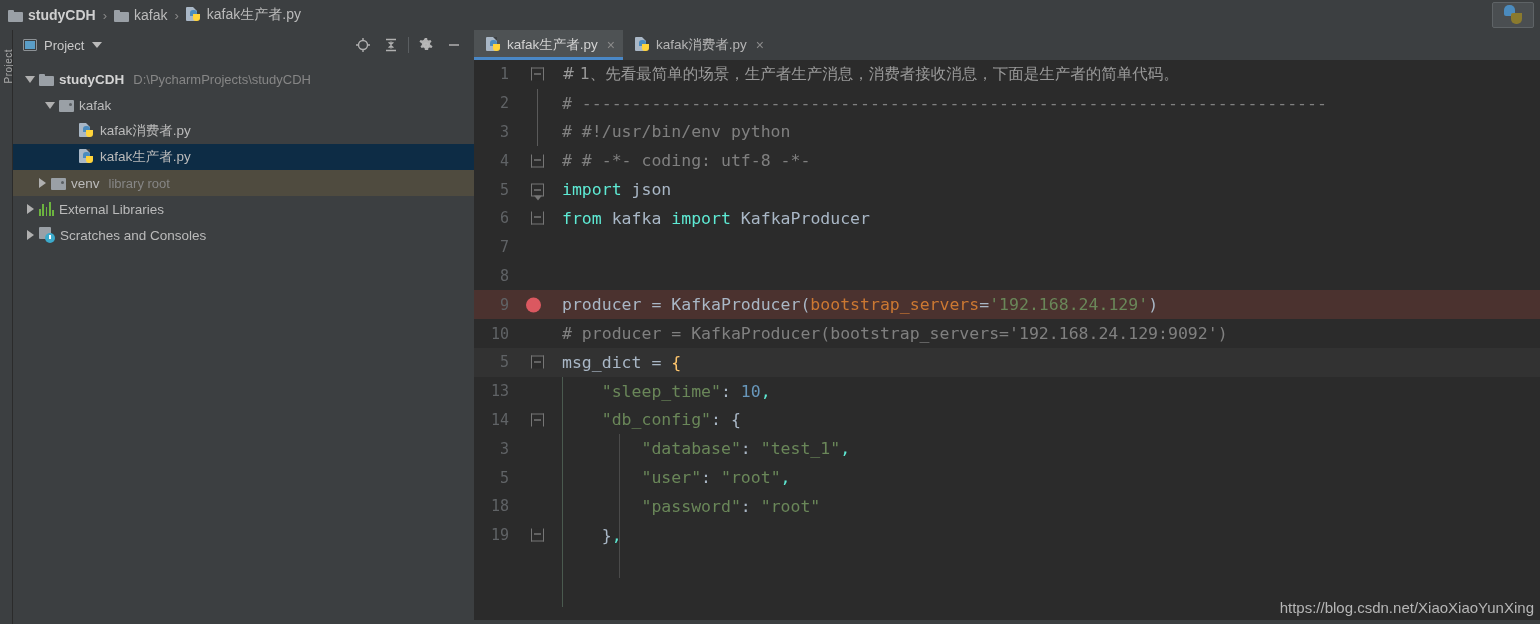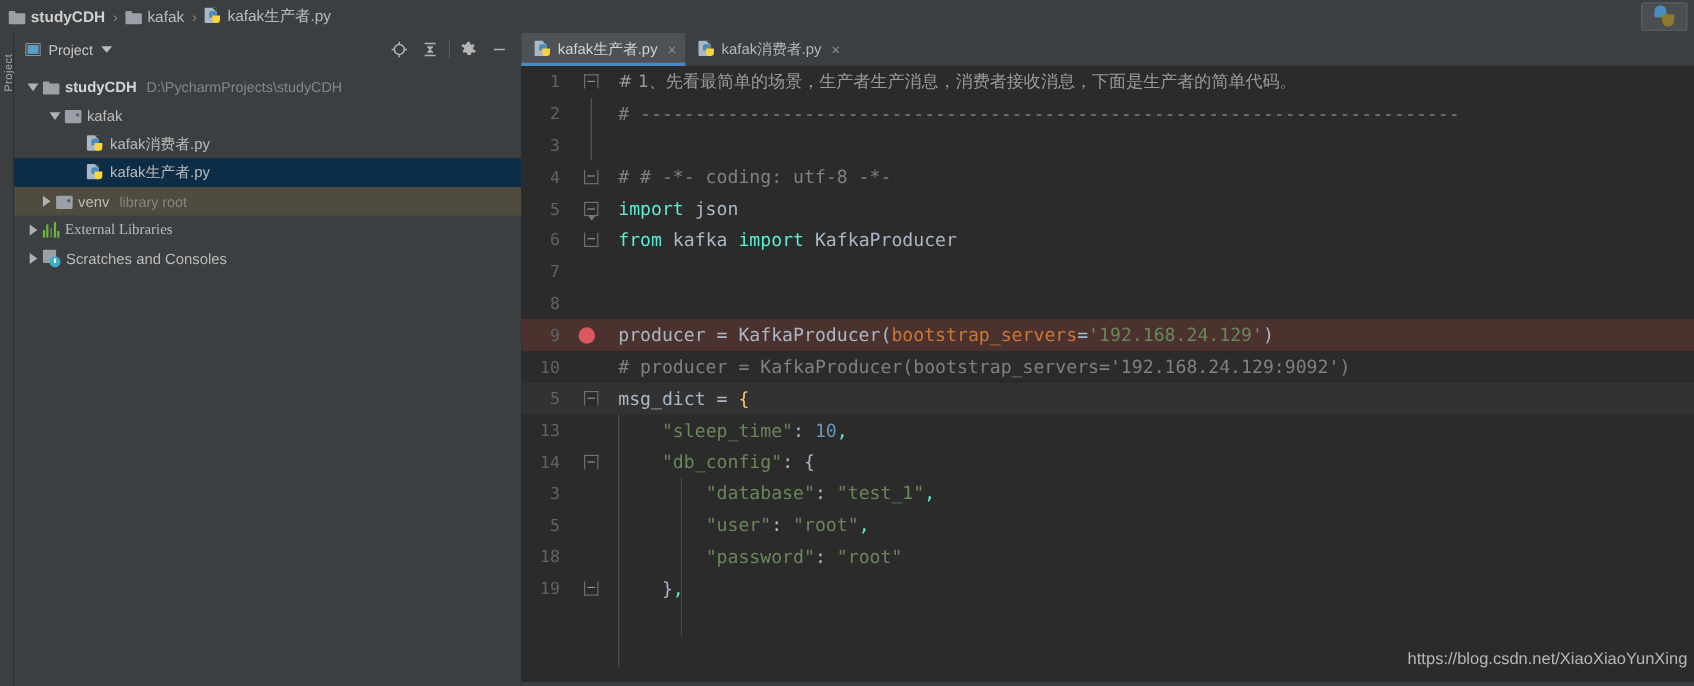--- a/index.html
+++ b/index.html
@@ -179,21 +179,21 @@
   .c-com { color: #808080; }
   .c-kw  { color: #5eead4; }
   .c-str { color: #6a8759; }
   .c-num { color: #6897bb; }
   .c-brk { color: #ffc66d; }
   .c-kwarg { color: #cc7832; }
   .c-txt { color: #a9b7c6; }
   .c-cjk { color: #9a9a9a; font-family: "DejaVu Sans","Liberation Sans",sans-serif; font-size:15.5px; }
 
   #watermark {
-    position: absolute; right: 6px; bottom: 16px;
+    position: absolute; right: 6px; bottom: 8px;
     font-size: 15px; color: #b6b6b6;
     font-family: "Liberation Sans","DejaVu Sans",sans-serif;
     z-index: 50; pointer-events: none;
   }
   #editor-bottom-strip {
     position:absolute; left:0; right:0; bottom:0; height:4px; background:#3c3f41;
   }
 </style>
 </head>
 <body>
@@ -301,21 +301,21 @@
       <div class="tree-row olive" style="padding-left: 20px;">
         <span class="tw">
           <span class="tri-right"></span>
         </span>
         <span class="ico folder-ico dot">
           <i></i>
         </span>
         <span class="tree-label">venv</span>
         <span class="tree-sub">library root</span>
       </div>
-      <div class="tree-row" style="padding-left: 8px; font-family: Liberation Serif, serif;">
+      <div class="tree-row" style="padding-left: 8px;">
         <span class="tw">
           <span class="tri-right"></span>
         </span>
         <span class="lib-ico">
           <b style="height: 7px;"></b>
           <b style="height: 12px;"></b>
           <b style="height: 9px;"></b>
           <b style="height: 14px;"></b>
           <b style="height: 6px;"></b>
         </span>
@@ -351,21 +351,21 @@
           <span class="sb"></span>
           <span class="sy"></span>
         </span>
         <span>kafak消费者.py</span>
         <span class="tab-close">×</span>
       </div>
     </div>
   <div id="code-wrap">
       <div class="code-line"><span class="ln">1</span><span class="gutter"><span class="fold cap-top"></span></span><span class="code-txt"><span class="c-cjk"># 1、先看最简单的场景，生产者生产消息，消费者接收消息，下面是生产者的简单代码。</span></span></div>
       <div class="code-line"><span class="ln">2</span><span class="gutter"><span class="vline"></span></span><span class="code-txt"><span class="c-com"># ---------------------------------------------------------------------------</span></span></div>
-      <div class="code-line"><span class="ln">3</span><span class="gutter"><span class="vline"></span></span></div>
+      <div class="code-line"><span class="ln">3</span><span class="gutter"><span class="vline"></span></span><span class="code-txt"><span class="c-com"># #!/usr/bin/env python</span></span></div>
       <div class="code-line"><span class="ln">4</span><span class="gutter"><span class="fold cap-bot"></span></span><span class="code-txt"><span class="c-com"># # -*- coding: utf-8 -*-</span></span></div>
       <div class="code-line"><span class="ln">5</span><span class="gutter"><span class="fold arrow"></span></span><span class="code-txt"><span class="c-kw">import</span><span class="c-txt"> json</span></span></div>
       <div class="code-line"><span class="ln">6</span><span class="gutter"><span class="fold cap-bot"></span></span><span class="code-txt"><span class="c-kw">from</span><span class="c-txt"> kafka </span><span class="c-kw">import</span><span class="c-txt"> KafkaProducer</span></span></div>
       <div class="code-line"><span class="ln">7</span><span class="gutter"></span><span class="code-txt"></span></div>
       <div class="code-line"><span class="ln">8</span><span class="gutter"></span><span class="code-txt"></span></div>
       <div class="code-line hl-break"><span class="ln">9</span><span class="gutter"><span class="bp"></span></span><span class="code-txt"><span class="c-txt">producer = KafkaProducer(</span><span class="c-kwarg">bootstrap_servers</span><span class="c-txt">=</span><span class="c-str">'192.168.24.129'</span><span class="c-txt">)</span></span></div>
       <div class="code-line"><span class="ln">10</span><span class="gutter"></span><span class="code-txt"><span class="c-com"># producer = KafkaProducer(bootstrap_servers='192.168.24.129:9092')</span></span></div>
       <div class="code-line hl-caret"><span class="ln">5</span><span class="gutter"><span class="fold cap-top"></span></span><span class="code-txt"><span class="c-txt">msg_dict = </span><span class="c-brk">{</span></span></div>
       <div class="code-line"><span class="ln">13</span><span class="gutter"></span><span class="code-txt"><span class="c-txt">    </span><span class="c-str">"sleep_time"</span><span class="c-txt">: </span><span class="c-num">10</span><span class="c-kw">,</span></span></div>
       <div class="code-line"><span class="ln">14</span><span class="gutter"><span class="fold cap-top"></span></span><span class="code-txt"><span class="c-txt">    </span><span class="c-str">"db_config"</span><span class="c-txt">: {</span></span></div>

